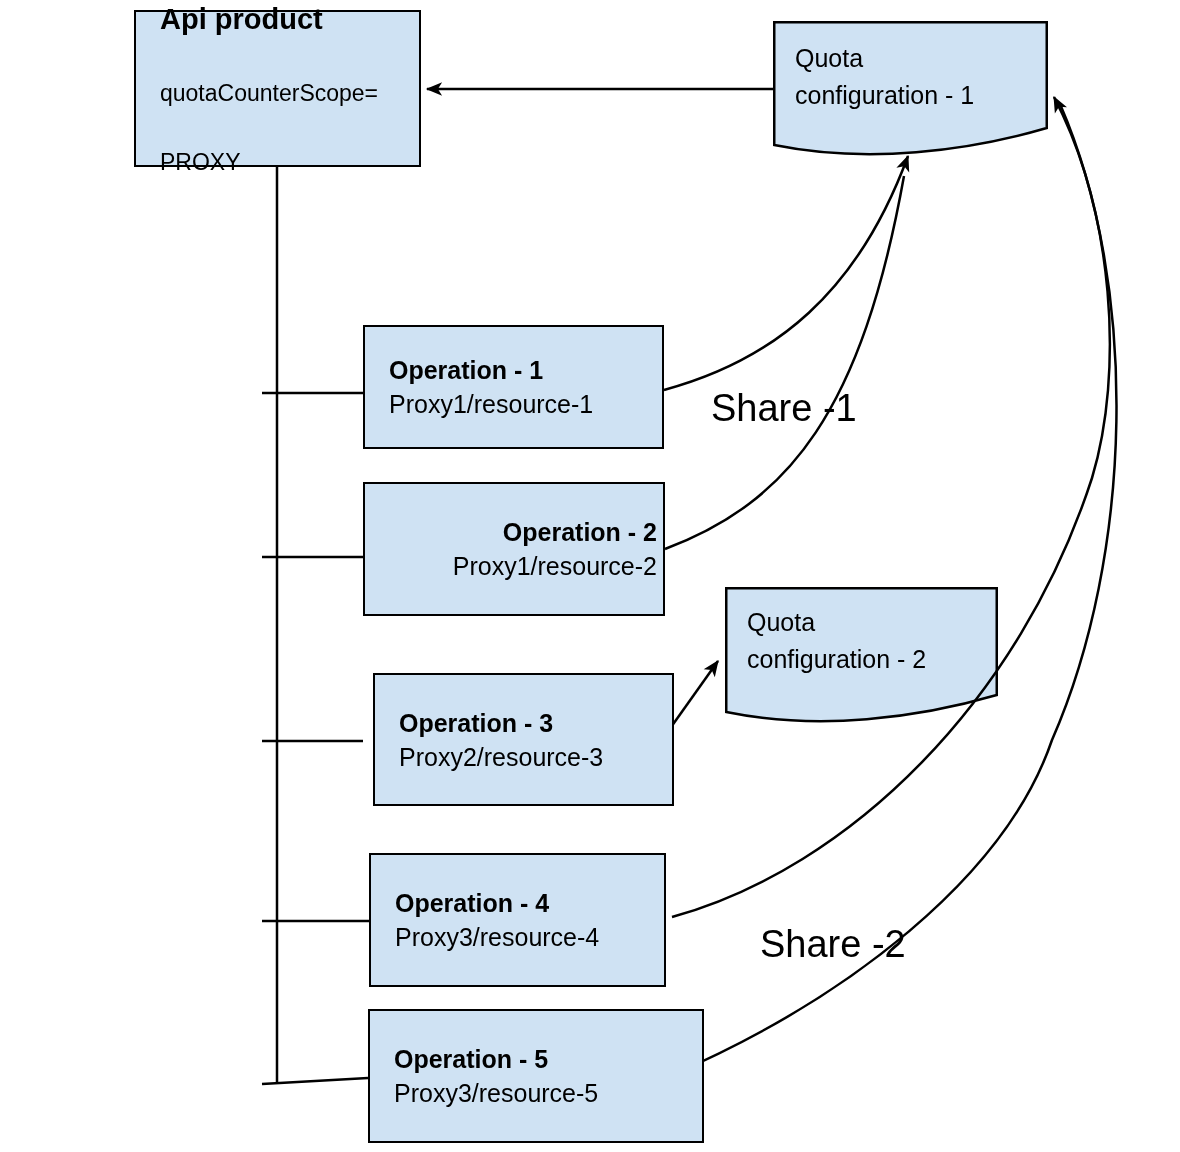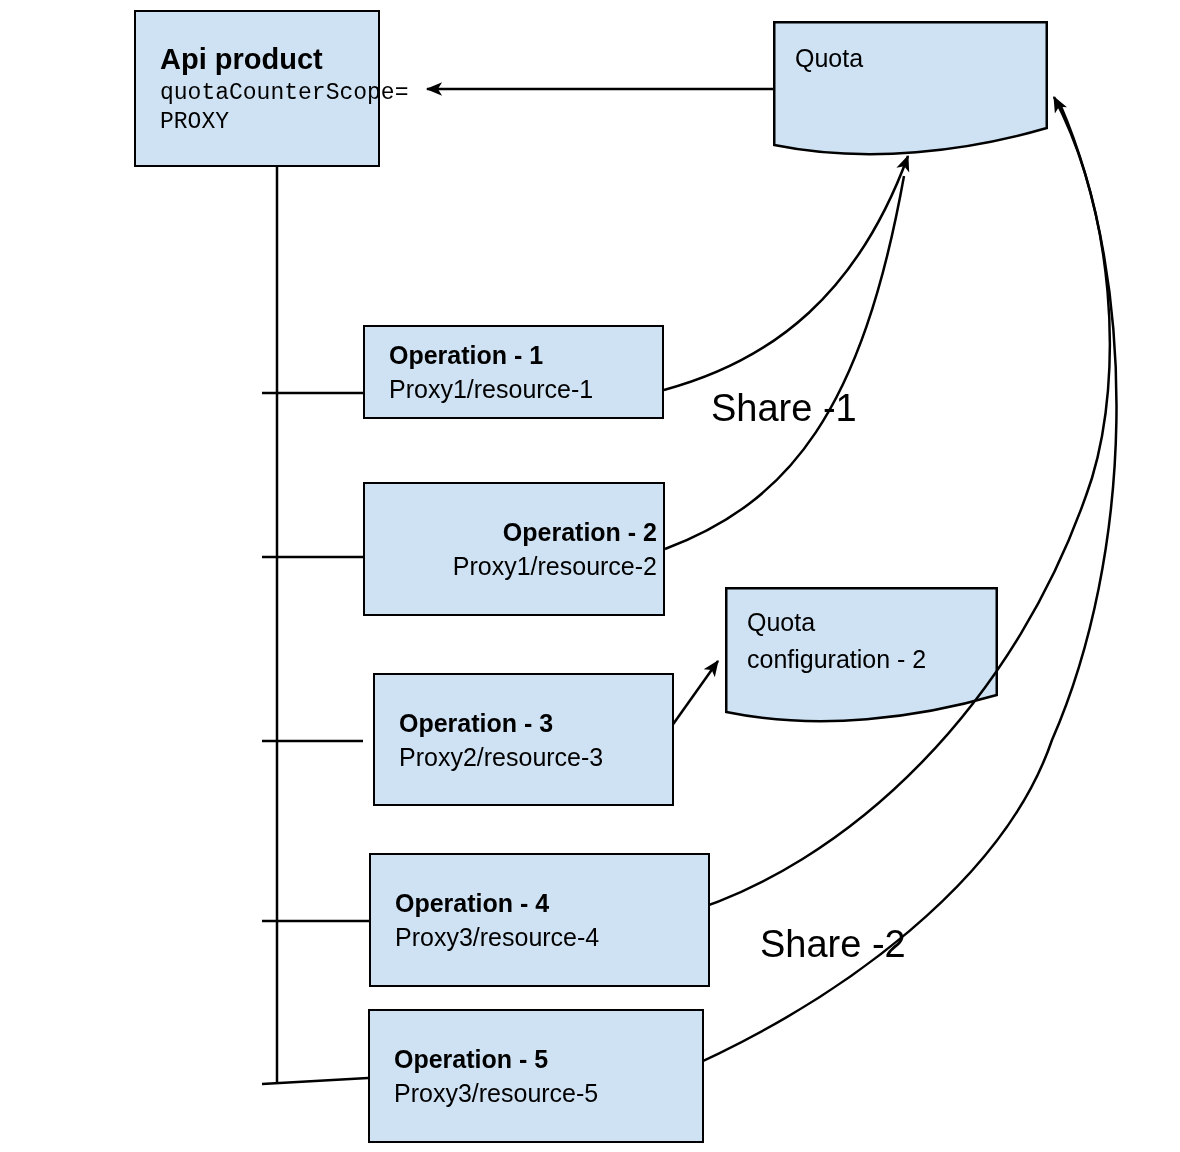--- a/index.html
+++ b/index.html
@@ -24,29 +24,29 @@
     position:absolute;
     background:var(--node-fill);
     border:2.8px solid var(--stroke);
     box-sizing:border-box;
     display:flex;flex-direction:column;justify-content:center;
     padding-left:24px;padding-right:6px;
   }
   .node .title{font-weight:bold;font-size:25px;line-height:34px;}
   .node .sub{font-size:25px;line-height:34px;}
   #api .title{font-size:29px;line-height:36px;margin-bottom:2px;}
-  #api .sub{font-size:23px;line-height:29px;font-family:Liberation Mono, monospace;}
+  #api .sub{font-size:23px;line-height:29px;}
   .doclabel{position:absolute;font-size:25px;line-height:37px;}
   .sharelabel{position:absolute;font-size:38px;line-height:44px;}
   
-  #api {left:134px;top:10px;width:246px;height:157px;}
-  #op1 {left:363px;top:325px;width:301px;height:94px;}
+  #api {left:134px;top:10px;width:287px;height:157px;gap:40px;}
+  #op1 {left:363px;top:325px;width:301px;height:124px;}
   #op2 {left:363px;top:482px;width:302px;height:134px;text-align:right;}
   #op3 {left:373px;top:673px;width:301px;height:133px;}
-  #op4 {left:369px;top:853px;width:341px;height:134px;}
+  #op4 {left:369px;top:853px;width:297px;height:134px;}
   #op5 {left:368px;top:1009px;width:336px;height:134px;}
   #qc1-label{left:795px;top:40px;}
   #qc2-label{left:747px;top:604px;}
   #share1{left:711px;top:386px;text-align:right;}
   #share2{left:760px;top:922px;}
 </style>
 </head>
 <body>
 
 <div id="canvas">
@@ -105,20 +105,21 @@
     <div class="title">Operation - 4</div>
     <div class="sub">Proxy3/resource-4</div>
   </div>
   <div class="node" id="op5">
     <div class="title">Operation - 5</div>
     <div class="sub">Proxy3/resource-5</div>
   </div>
 
   <div class="doclabel" id="qc1-label">
     <div>Quota</div>
+    <div>configuration - 1</div>
   </div>
   <div class="doclabel" id="qc2-label">
     <div>Quota</div>
     <div>configuration - 2</div>
   </div>
 
   <div class="sharelabel" id="share1">Share -1</div>
   <div class="sharelabel" id="share2">Share -2</div>
 
 </div>

